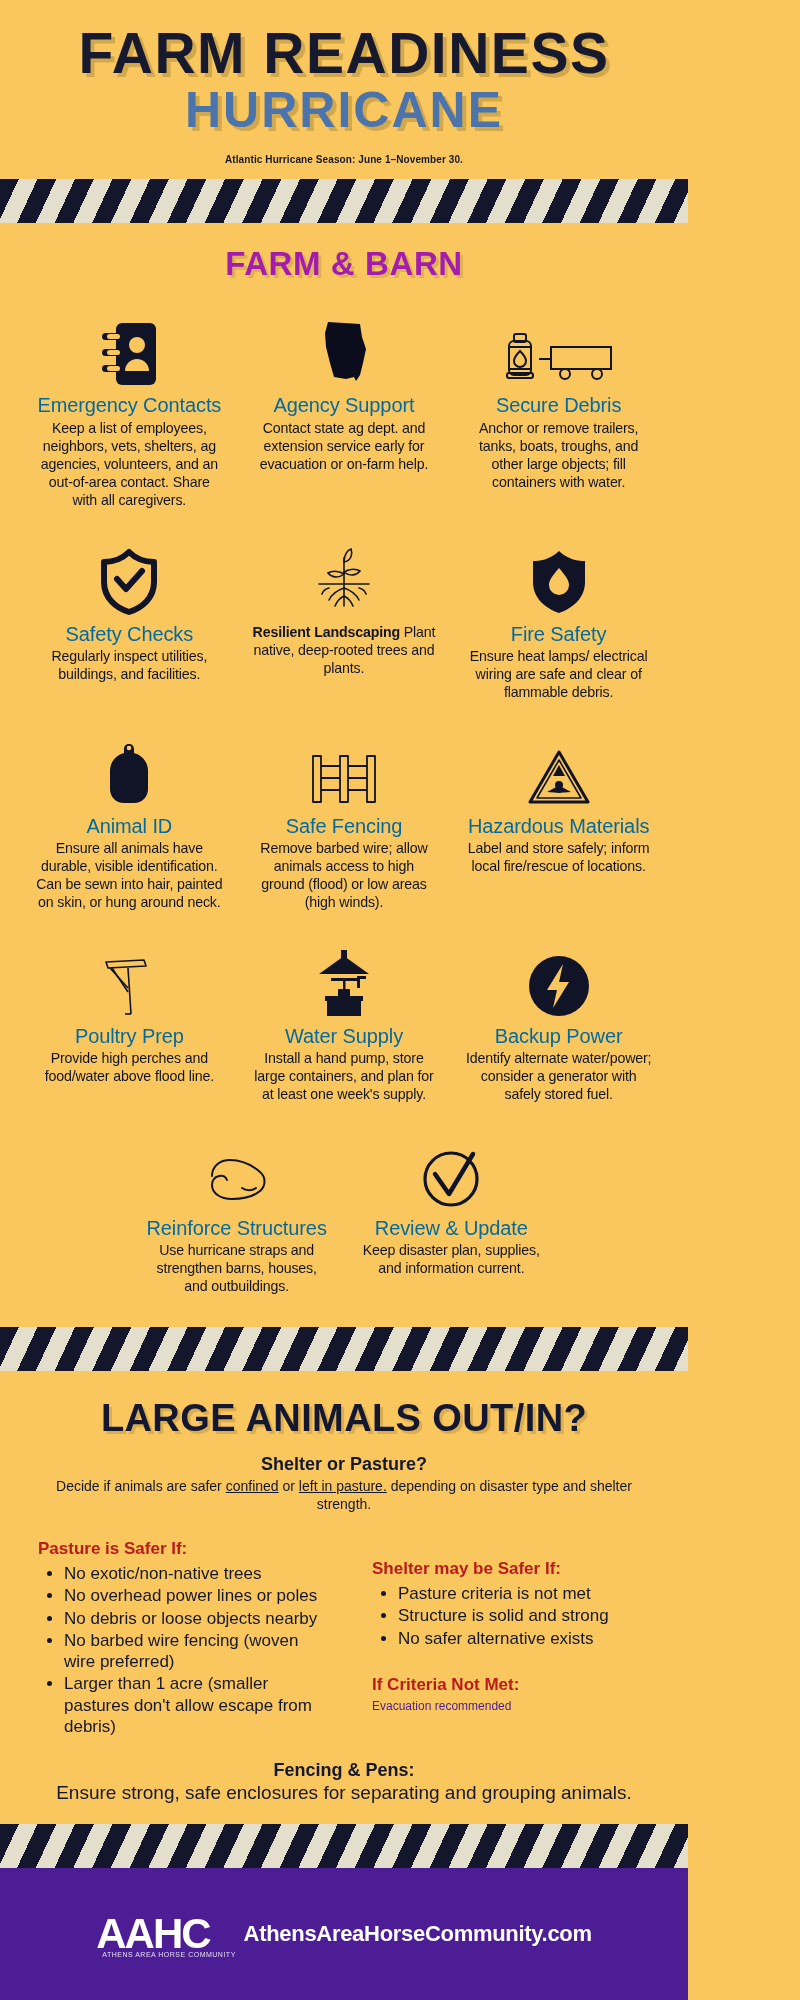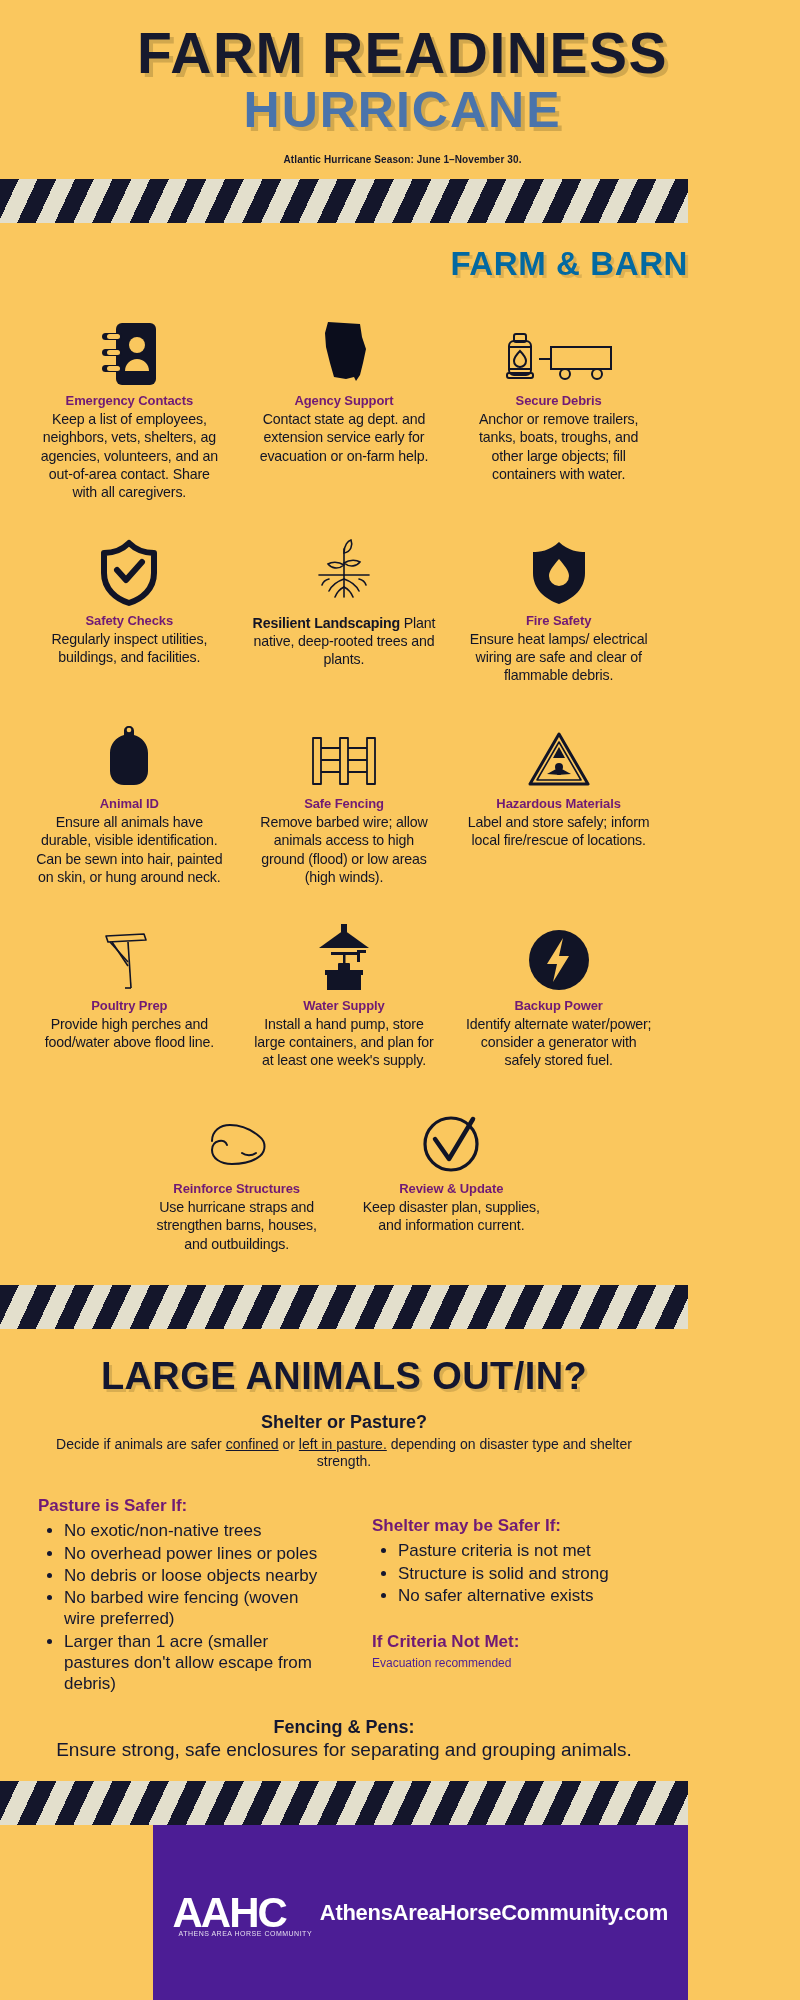--- a/index.html
+++ b/index.html
@@ -11,21 +11,20 @@
     min-height: 2000px;
     overflow-x: hidden;
   }
   .poster {
     width: 688px;
     min-height: 2000px;
     background: #fac75e;
     position: relative;
     display: flex;
     flex-direction: column;
-    align-items: flex-end;
   }
 
   
   .header {
     padding: 26px 20px 14px 20px;
     text-align: center;
   }
   .title-main {
     font-family: "Liberation Sans", sans-serif;
     font-weight: bold;
@@ -64,21 +63,21 @@
       #e3dfcc 17px, #e3dfcc 34px
     );
     border-top: 0;
     border-bottom: 0;
   }
 
   
   .section-title {
     text-align: center;
     font-weight: bold;
-    color: #0369a1;
+    color: #a21caf;
     font-size: 33px;
     letter-spacing: 0.6px;
     padding: 22px 0 10px 0;
     text-shadow: 3px 3px 0 rgba(120,95,40,0.22);
   }
 
   .grid {
     display: flex;
     flex-wrap: wrap;
     padding: 6px 22px 14px 22px;
@@ -94,23 +93,23 @@
   .cell.spacer { width: 16.666%; padding: 0; }
   .icon-box {
     height: 78px;
     display: flex;
     align-items: flex-end;
     justify-content: center;
     margin-bottom: 6px;
   }
   .icon-box svg { display: block; }
   .item-title {
-    font-weight: bold;
-    font-size: 13px;
-    color: #701a75;
+    font-weight: normal;
+    font-size: 20px;
+    color: #0369a1;
     line-height: 1.22;
     letter-spacing: -0.1px;
   }
   .item-desc {
     font-size: 14.2px;
     color: #121426;
     line-height: 1.28;
     letter-spacing: -0.15px;
     margin-top: 1px;
   }
@@ -147,21 +146,21 @@
   .la-cols {
     display: flex;
     margin-top: 26px;
     padding: 0 12px;
   }
   .la-col { width: 50%; padding-right: 14px; }
   .la-col.right { padding-left: 28px; padding-right: 0; margin-top: 20px; }
   .la-h {
     font-weight: bold;
     font-size: 17px;
-    color: #701a75;
+    color: #b91c1c;
     margin-bottom: 4px;
   }
   .la-h.gap { margin-top: 26px; }
   .la-list { list-style: disc; margin: 0 0 0 26px; }
   .la-list li {
     font-size: 17px;
     color: #141730;
     line-height: 1.25;
     margin-bottom: 1px;
   }

